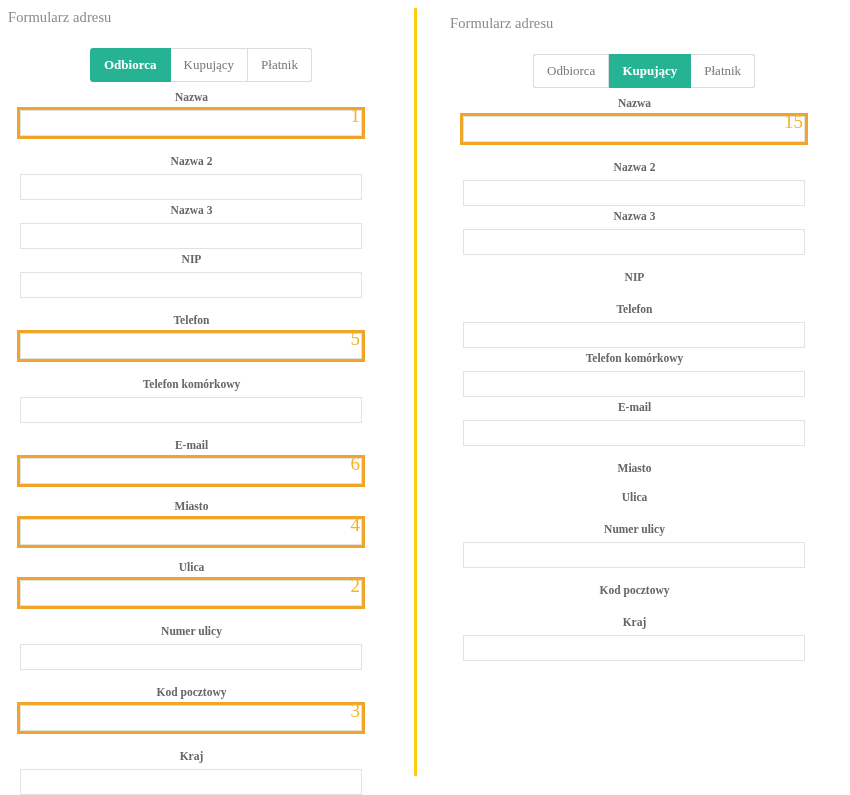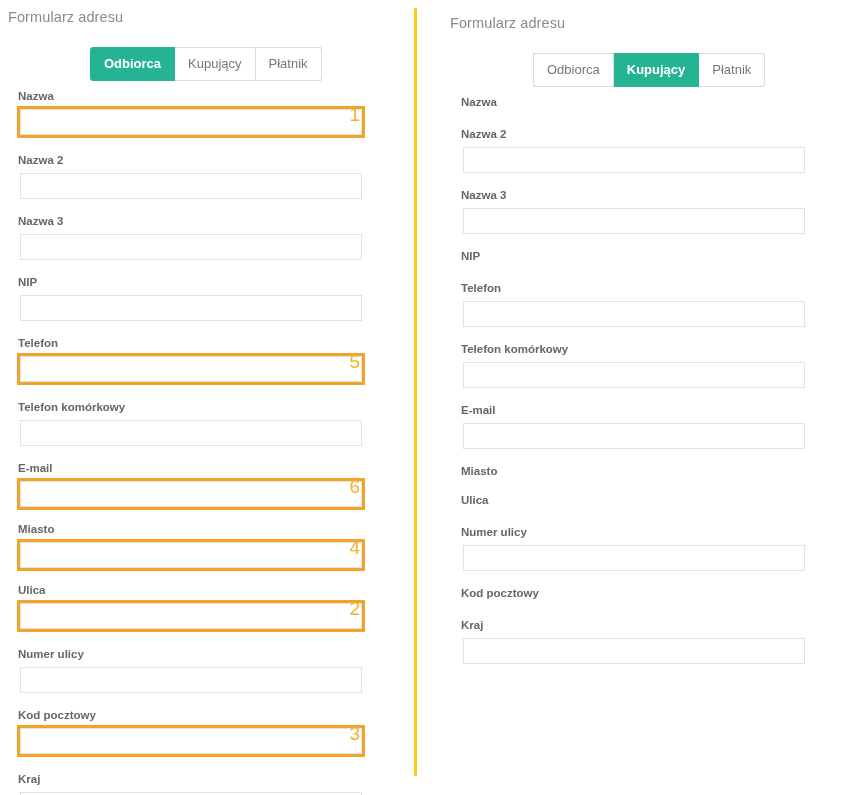--- a/index.html
+++ b/index.html
@@ -11,20 +11,21 @@
     height: 795px;
     background: #ffffff;
     font-family: "Liberation Sans", sans-serif;
     overflow: hidden;
     position: relative;
   }
   .stage {
     position: relative;
     width: 838px;
     height: 795px;
+    font-family: Liberation Serif, serif;
   }
 
   
   .divider {
     position: absolute;
     left: 414px;
     top: 8px;
     width: 3px;
     height: 768px;
     background: #ffcc11;
@@ -86,20 +87,21 @@
 
   .field { position: relative; }
   .field-label {
     display: block;
     font-size: 11.5px;
     font-weight: bold;
     color: #666666;
     margin: 0 0 3px 1px;
     line-height: 14px;
     white-space: nowrap;
+    text-align: center;
   }
   .field-input {
     position: relative;
     height: 26px;
     background: #ffffff;
     border: 1px solid #e2e2e2;
     box-sizing: border-box;
     cursor: text;
   }
 
@@ -117,21 +119,21 @@
     right: 8px;
     top: 50%;
     transform: translateY(-50%);
     font-size: 19px;
     line-height: 1;
     color: #f5b324;
     font-weight: 400;
     pointer-events: none;
   }
 
-  .field + .field { margin-top: 12px; }
+  .field + .field { margin-top: 0; }
   .field.is-marked + .field { margin-top: 12px; }
   .field + .field.is-marked { margin-top: 9px; }
   .field.is-marked + .field.is-marked { margin-top: 6px; }
 </style>
 </head>
 <body>
 
 <div class="stage">
 
   <div class="divider"></div>
@@ -232,20 +234,24 @@
 
     <div class="tabs">
       <div class="tab">Odbiorca</div>
       <div class="tab is-active">Kupujący</div>
       <div class="tab">Płatnik</div>
     </div>
 
     <div class="fields">
         <div class="field is-marked">
           <label class="field-label">Nazwa</label>
+          <div class="field-wrap">
+            <div class="field-input"></div>
+            <span class="marker">15</span>
+          </div>
         </div>
         <div class="field">
           <label class="field-label">Nazwa 2</label>
           <div class="field-wrap">
             <div class="field-input"></div>
           </div>
         </div>
         <div class="field">
           <label class="field-label">Nazwa 3</label>
           <div class="field-wrap">

